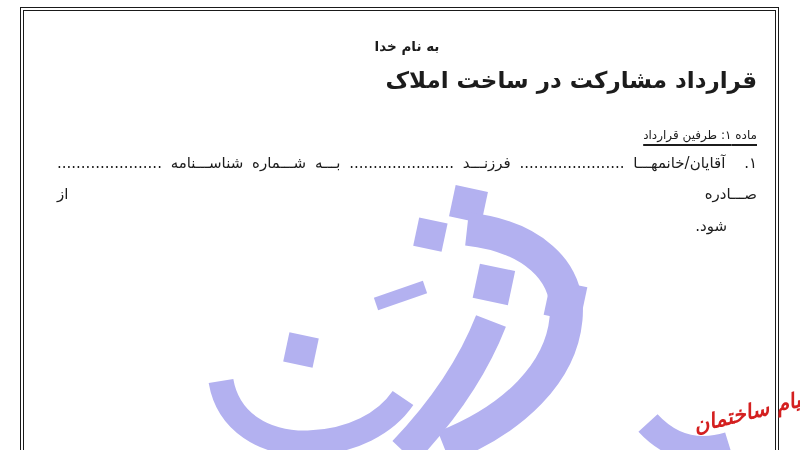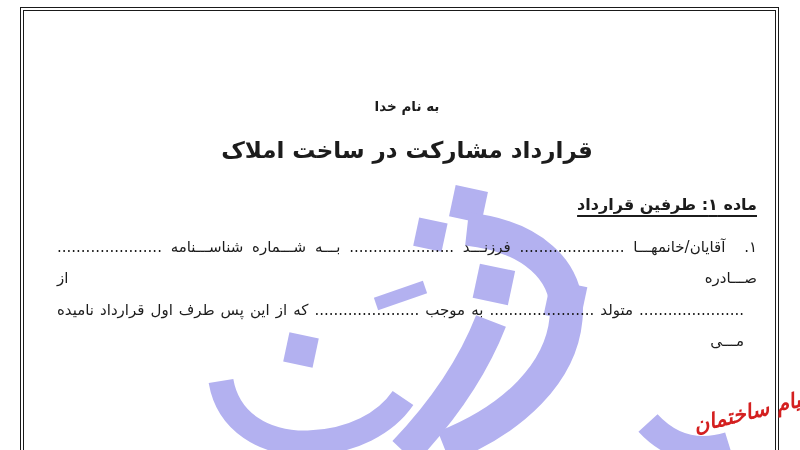--- a/index.html
+++ b/index.html
@@ -36,48 +36,47 @@
   }
 
   .content {
     position: absolute;
     top: 0; right: 43px; left: 57px;
     direction: rtl;
     z-index: 1;
   }
 
   .bismillah {
-    margin-top: 96px;
+    margin-top: 36px;
     text-align: center;
     font-size: 13.5px;
     line-height: 20px;
     font-weight: bold;
   }
 
   .doc-title {
-    margin-top: 18px;
-    text-align: center;
+    margin-top: 8px;
     font-size: 23px;
     line-height: 32px;
     font-weight: bold;
     letter-spacing: 0.2px;
   }
 
   .article-heading {
     margin-top: 26px;
-    font-size: 16px;
+    font-size: 12px;
     line-height: 26px;
-    font-weight: bold;
+    font-weight: normal;
     text-align: right;
     text-decoration: underline;
     text-underline-offset: 5px;
     text-decoration-thickness: 1.5px;
   }
 
-  .items { margin-top: 14px; }
+  .items { margin-top: 0; }
 
   .line {
     font-size: 15px;
     line-height: 31.4px;
     padding-right: 13px;
     text-align: right;
     white-space: normal;
     word-spacing: 1px;
   }
   .line.just {
@@ -133,21 +132,21 @@
     <div class="bismillah">به نام خدا</div>
 
     <h1 class="doc-title">قرارداد مشارکت در ساخت املاک</h1>
 
     <h2 class="article-heading">ماده ۱: طرفین قرارداد</h2>
 
     <div class="items">
 
       <div class="item">
         <div class="line just first"><span class="num">۱.</span> <span>آقایان/خانمهـــا ...................... فرزنـــد ...................... بـــه شـــماره شناســـنامه ...................... صـــادره از</span></div>
-        <div class="line just">...................... متولد ...................... به موجب ...................... که از این پس طرف اول قرارداد نامیده مـــی</div>
+        <div class="line short">شود.</div>
       </div>
 
       <div class="item">
         <div class="line just first"> </div>
 
       </div>
 
     </div>
   </div>
 

